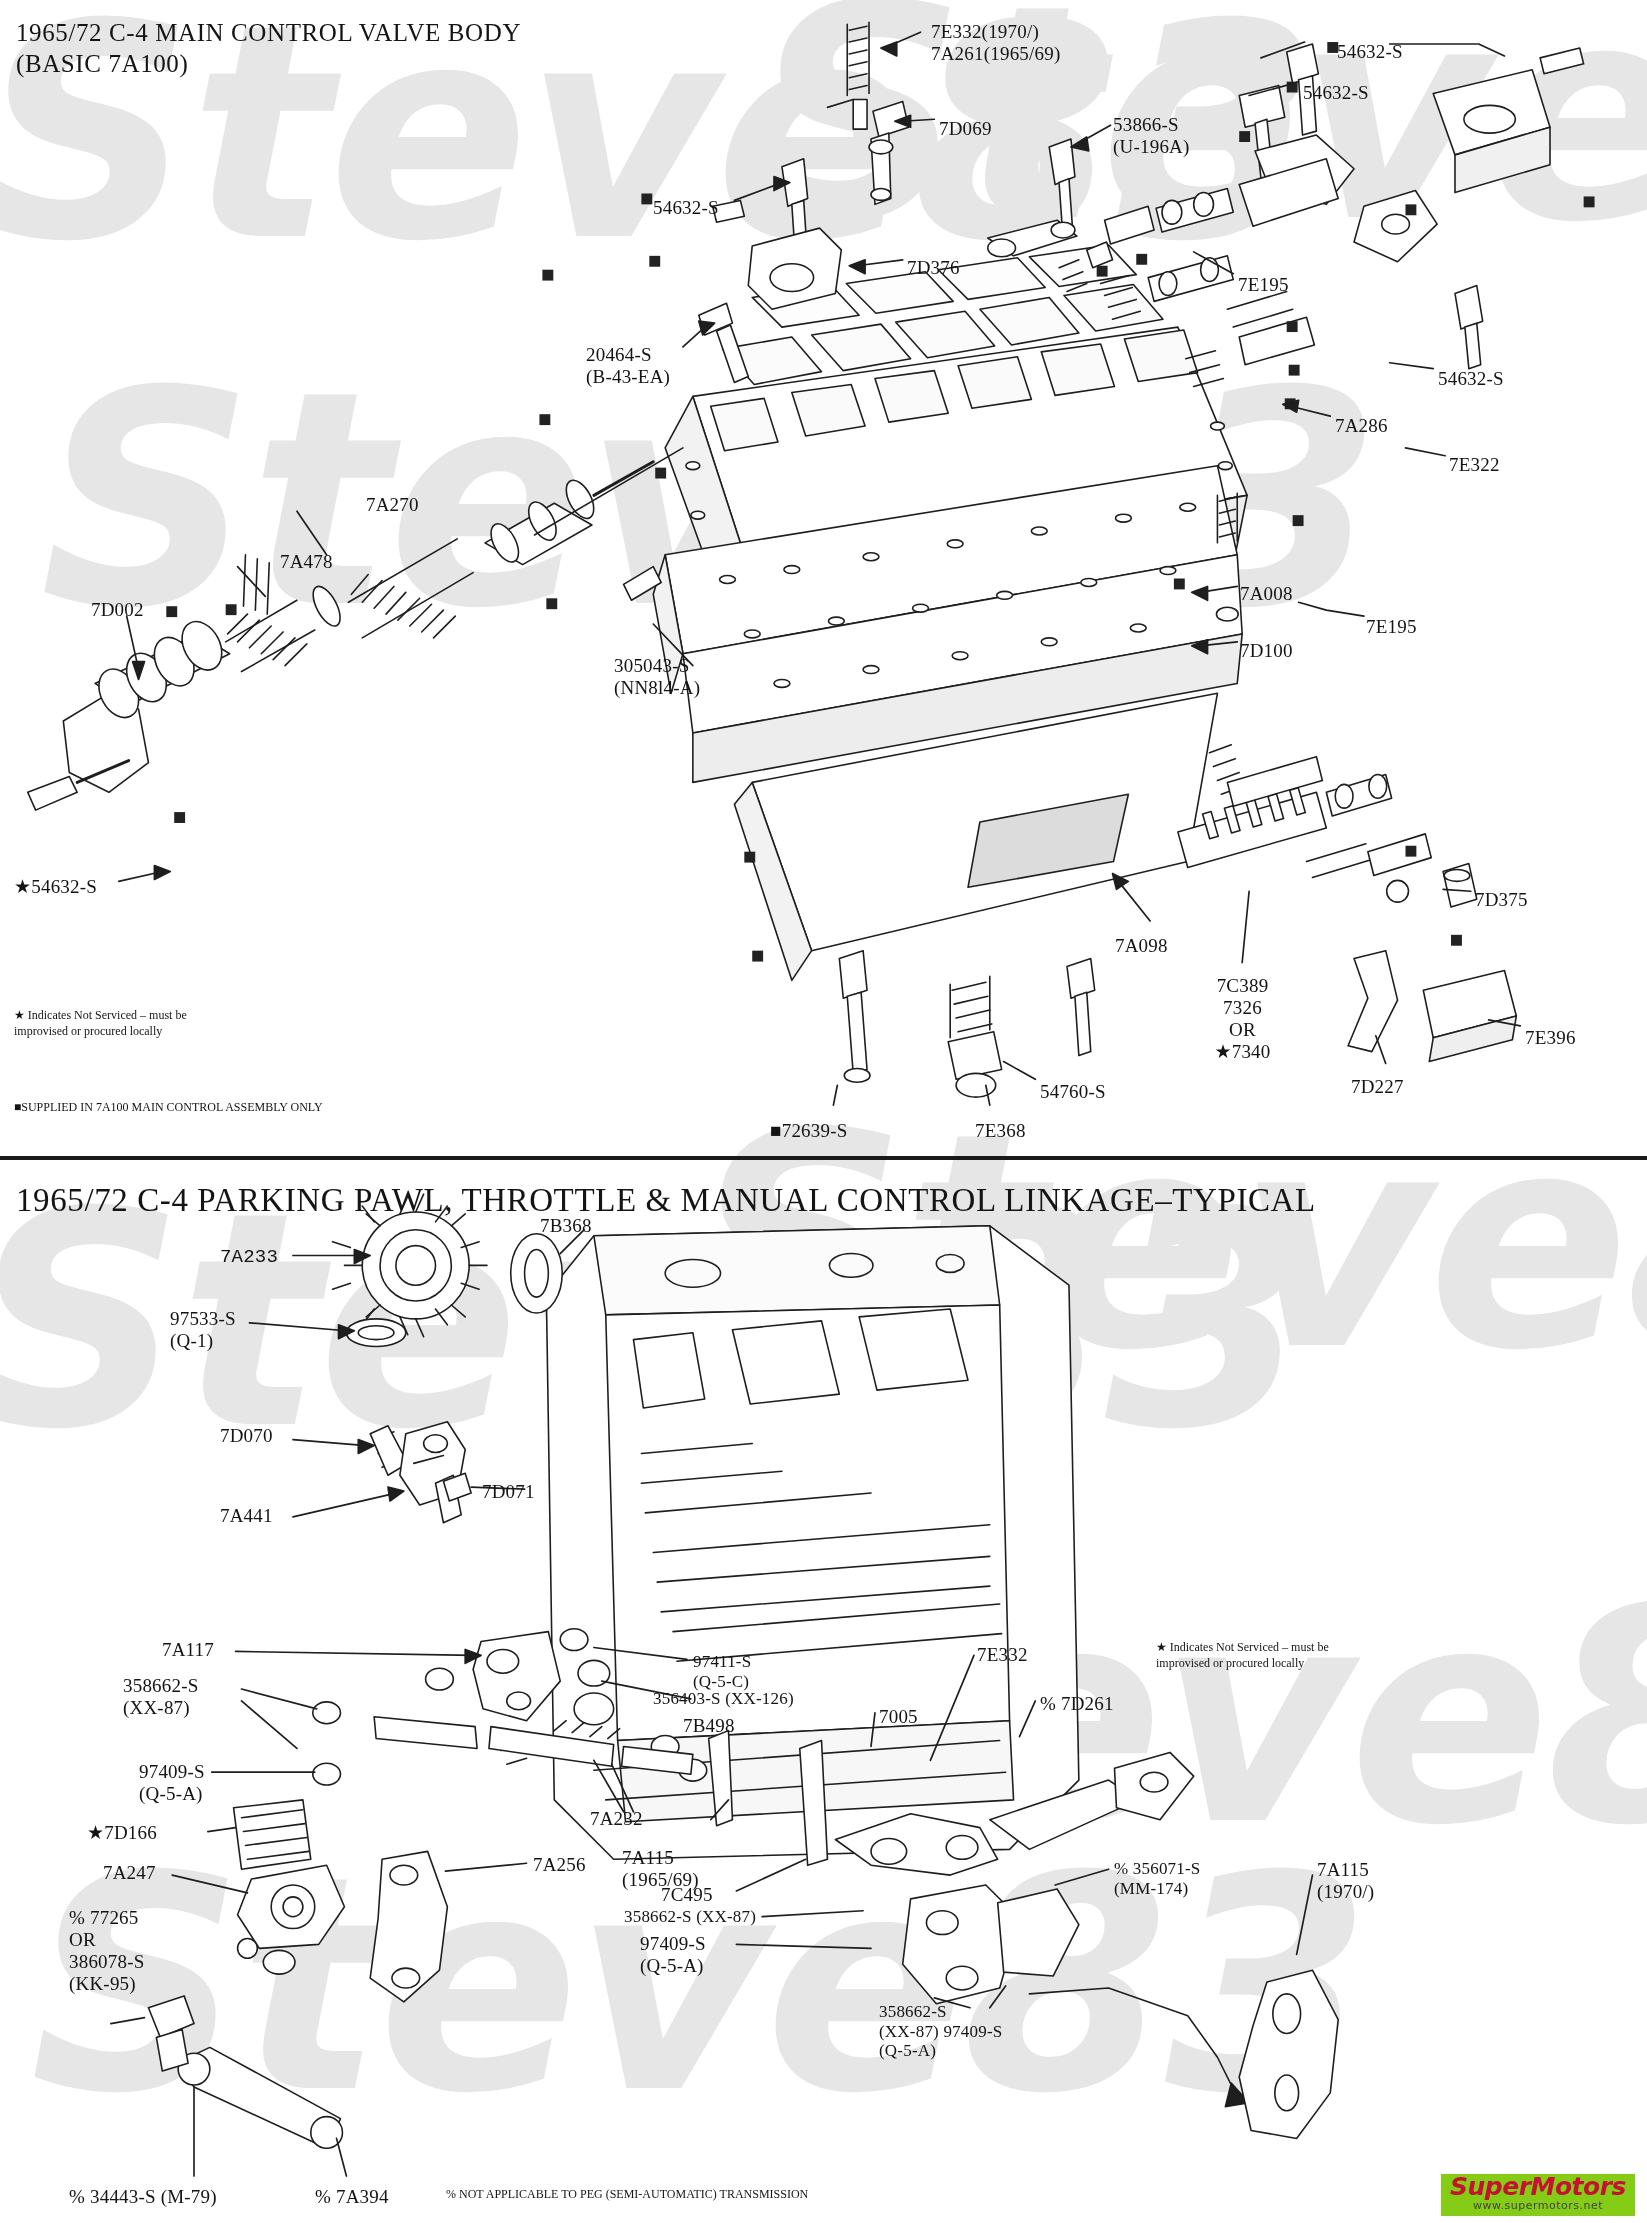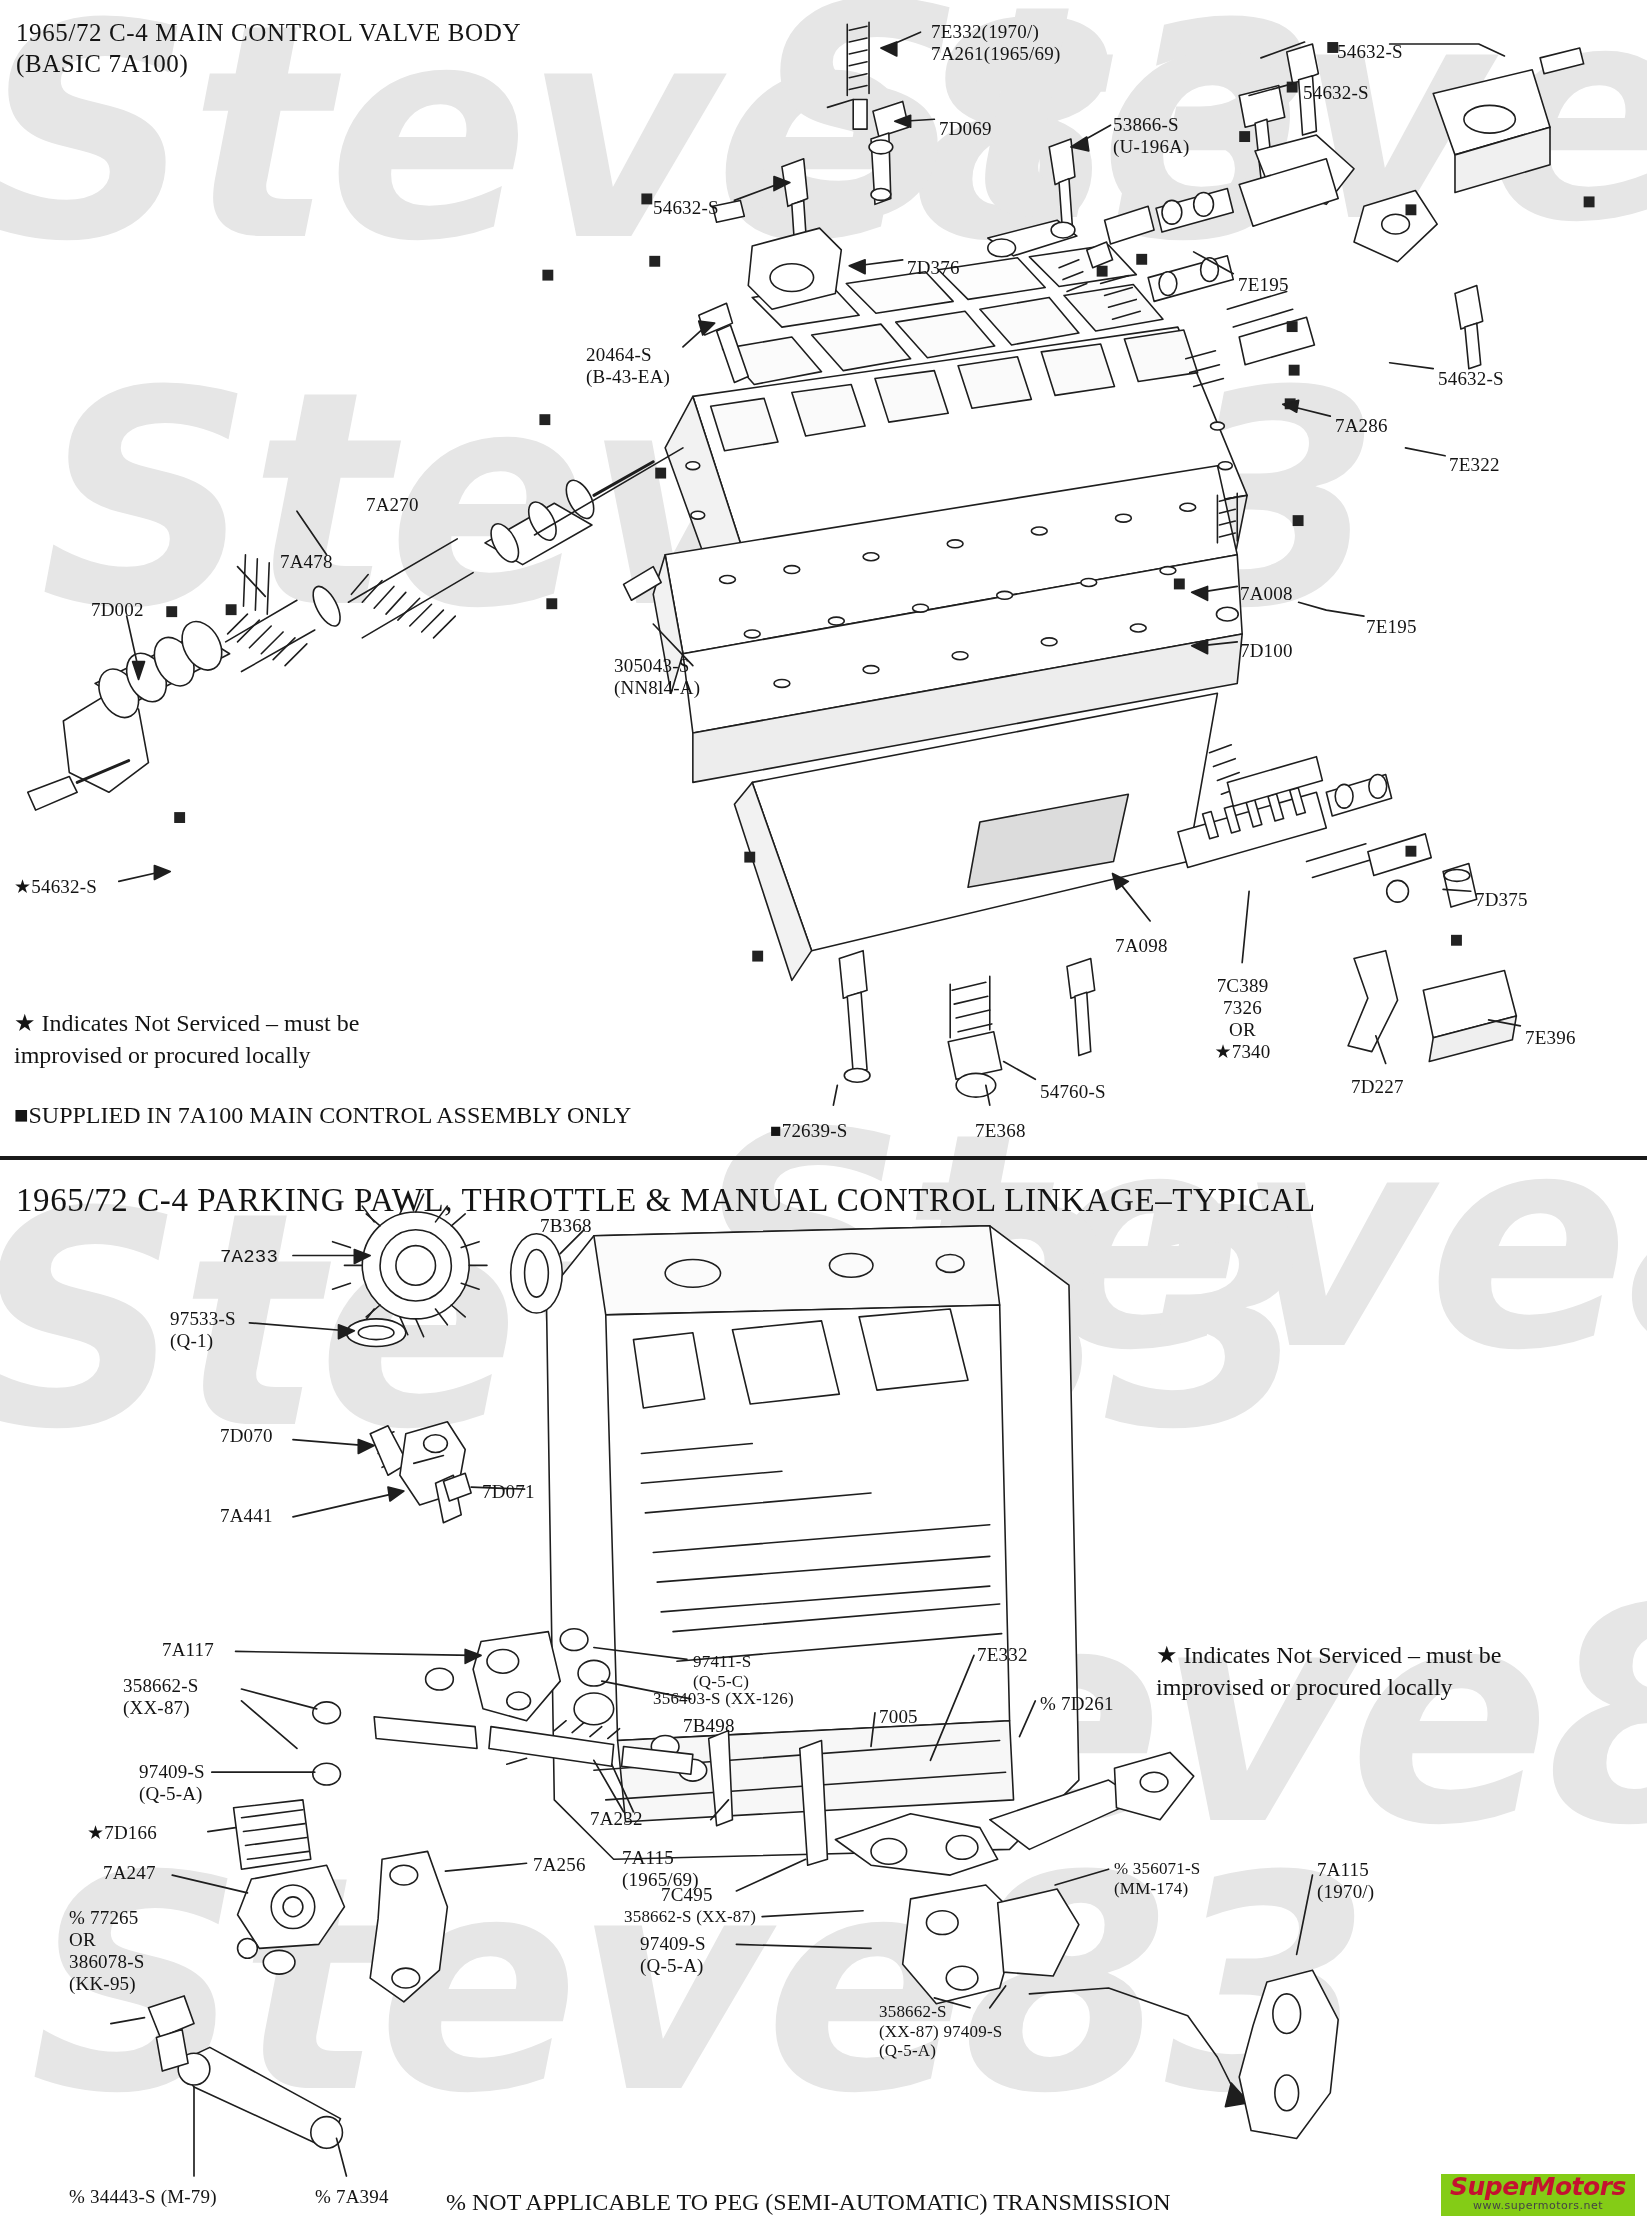--- a/index.html
+++ b/index.html
@@ -75,21 +75,21 @@
     color: #141414;
     white-space: pre-line;
     letter-spacing: 0.2px;
   }
   .lbl.sm { font-size: 17px; }
   .lbl.ctr { text-align: center; }
 
   .note {
     position: absolute;
     font-family: "Liberation Serif", serif;
-    font-size: 24px;
+    font-size: 12px;
     line-height: 1.35;
     color: #141414;
     white-space: pre-line;
   }
 
   
   .art {
     position: absolute;
     left: 0;
     top: 0;

